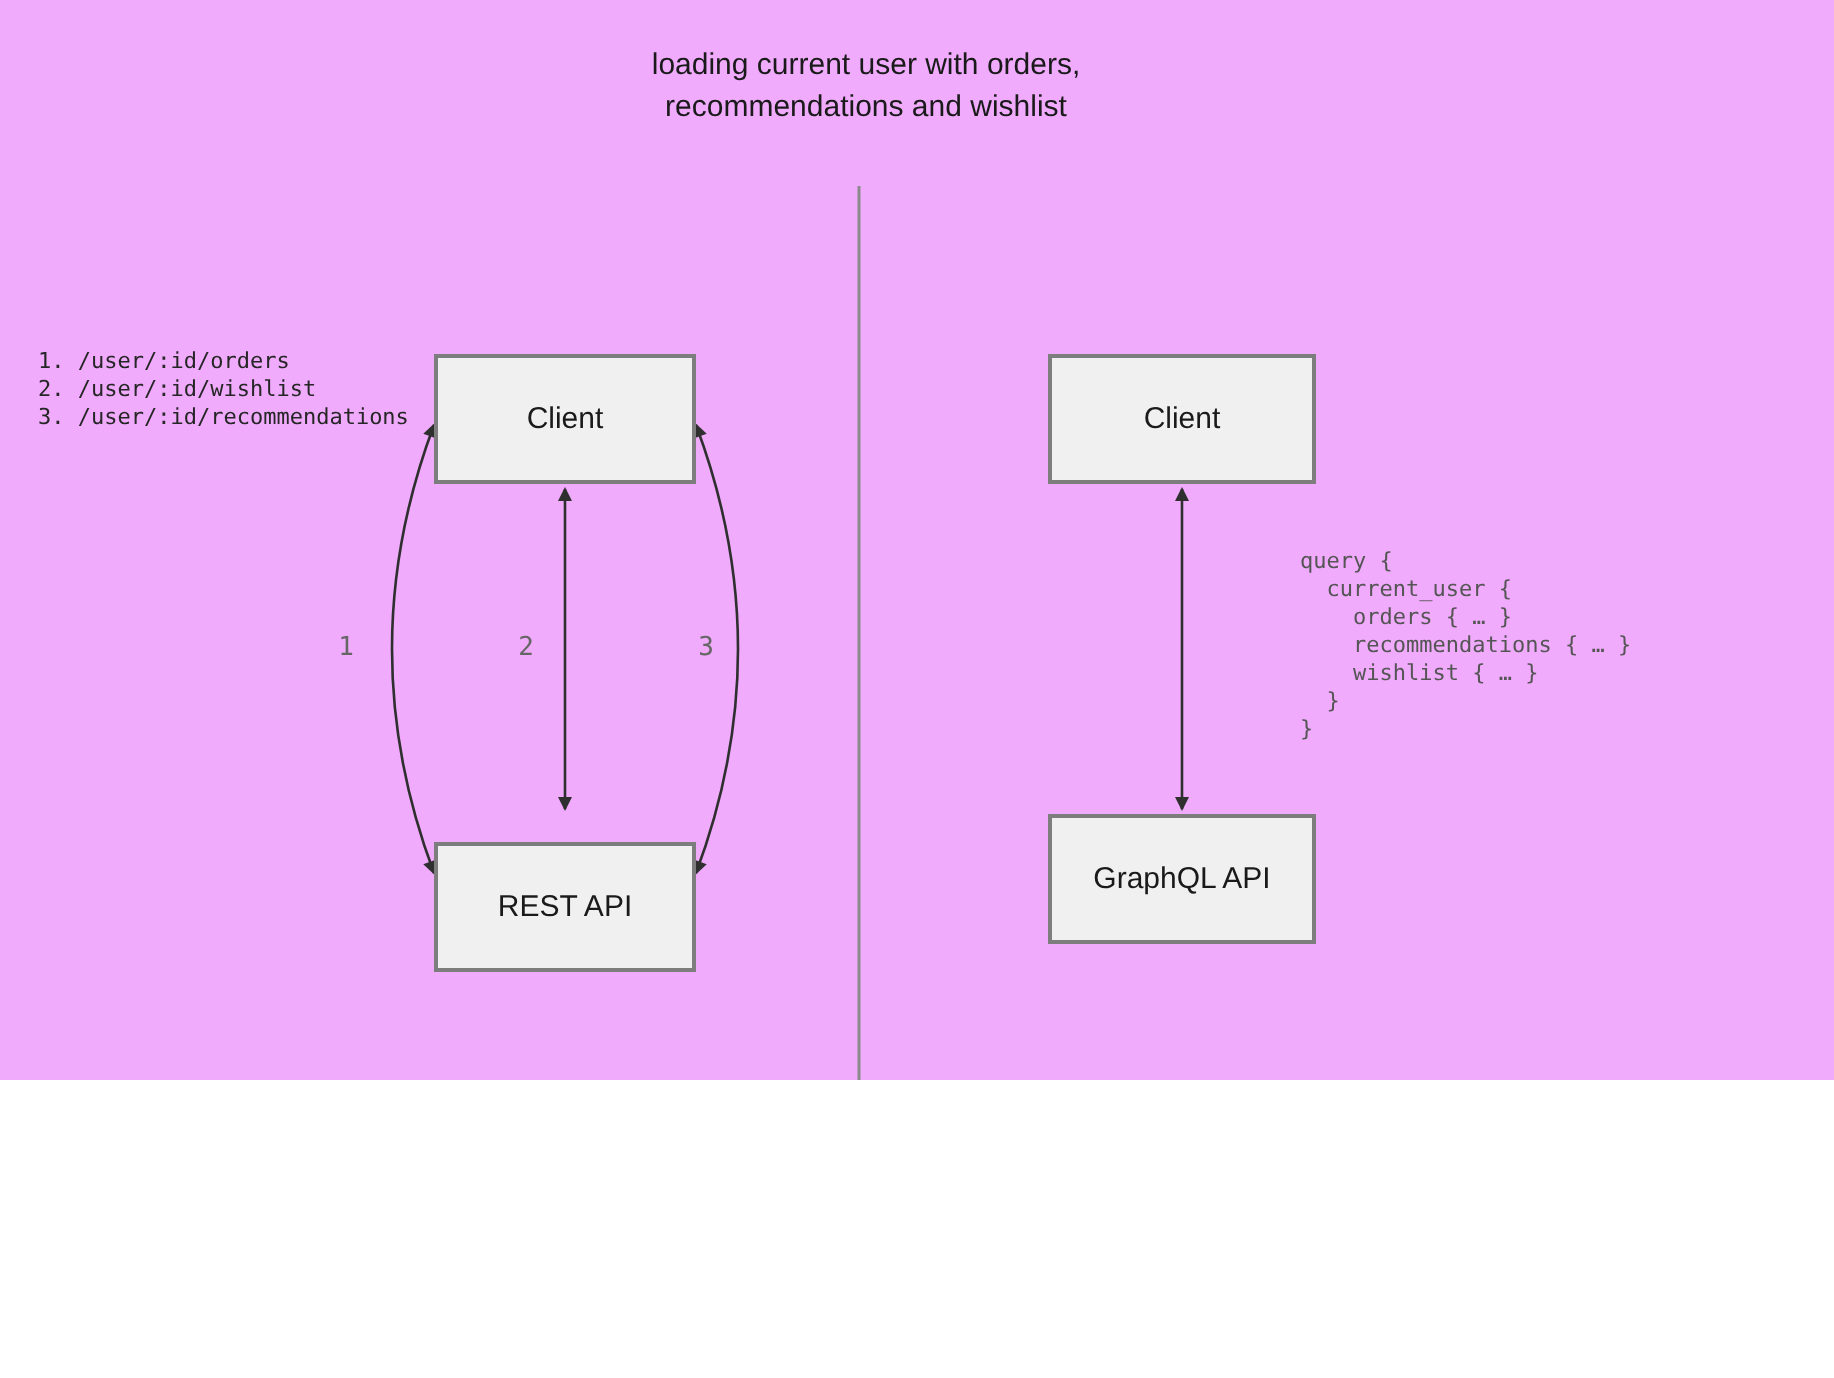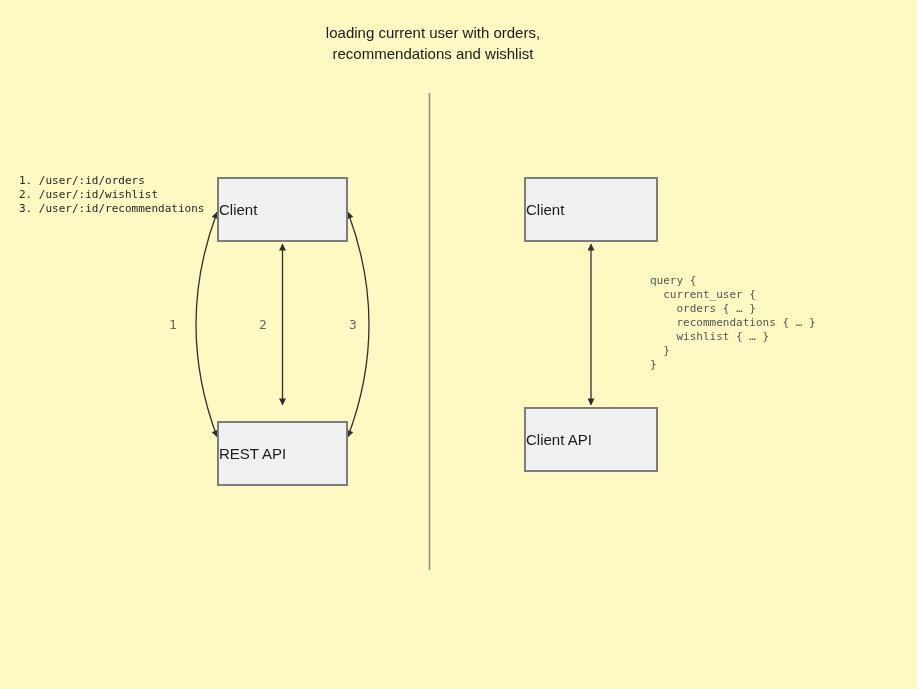--- a/index.html
+++ b/index.html
@@ -10,22 +10,22 @@
     --title-text: #1a1a1a;
     --box-text: #1a1a1a;
     --list-text: #262626;
     --query-text: #555555;
     --num-text: #666666;
   }
   html, body { margin: 0; padding: 0; background: #ffffff; }
   .canvas {
     position: relative;
     width: 917px;
-    height: 689px;
-    background: #fef9c3;
+    height: 540px;
+    background: #f0abfc;
     overflow: hidden;
     font-family: "Liberation Sans", sans-serif;
   }
   .title {
     position: absolute;
     left: 433px;
     top: 22px;
     transform: translateX(-50%);
     text-align: center;
     white-space: pre;
@@ -37,20 +37,21 @@
   svg.connectors .arrow-path { stroke: var(--arrow); stroke-width: 1.3; fill: none; }
   svg.connectors .divider-line { stroke: var(--divider); stroke-width: 1.5; }
   svg.connectors marker path { fill: var(--arrow); }
   .box {
     position: absolute;
     background: var(--box-fill);
     border: 2px solid var(--box-border);
     box-sizing: border-box;
     display: flex;
     align-items: center;
+    justify-content: center;
     font-size: 15px;
     color: var(--box-text);
   }
   .box.client-left   { left: 217px; top: 177px; width: 131px; height: 65px; }
   .box.rest-api      { left: 217px; top: 421px; width: 131px; height: 65px; }
   .box.client-right  { left: 524px; top: 177px; width: 134px; height: 65px; }
   .box.graphql-api   { left: 524px; top: 407px; width: 134px; height: 65px; }
   pre.code {
     position: absolute;
     margin: 0;
@@ -112,21 +113,21 @@
 
   <div class="arrow-num num-1">1</div>
   <div class="arrow-num num-2">2</div>
   <div class="arrow-num num-3">3</div>
 
   <div class="box client-right">
     <span>Client</span>
   </div>
 
   <div class="box graphql-api">
-    <span>Client API</span>
+    <span>GraphQL API</span>
   </div>
 
   <pre class="code query">query {
   current_user {
     orders { … }
     recommendations { … }
     wishlist { … }
   }
 }</pre>
 

